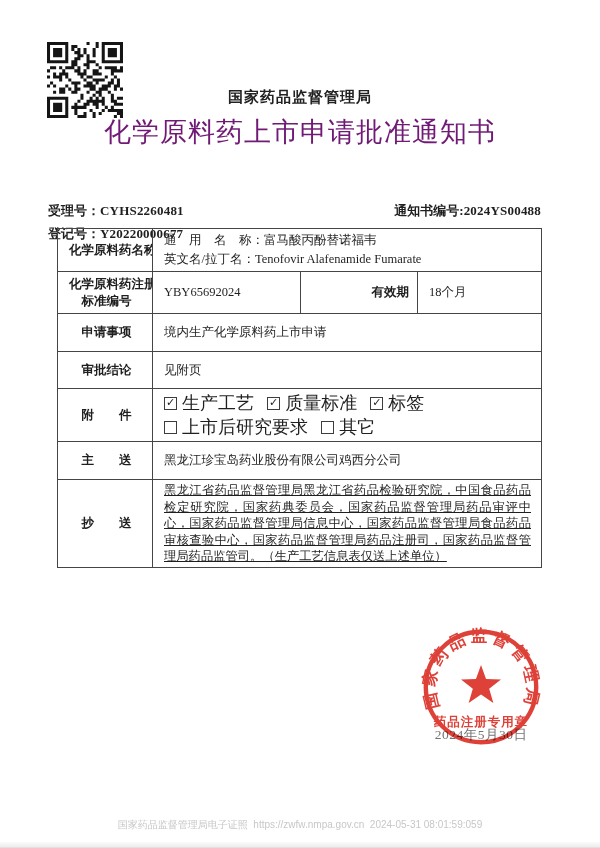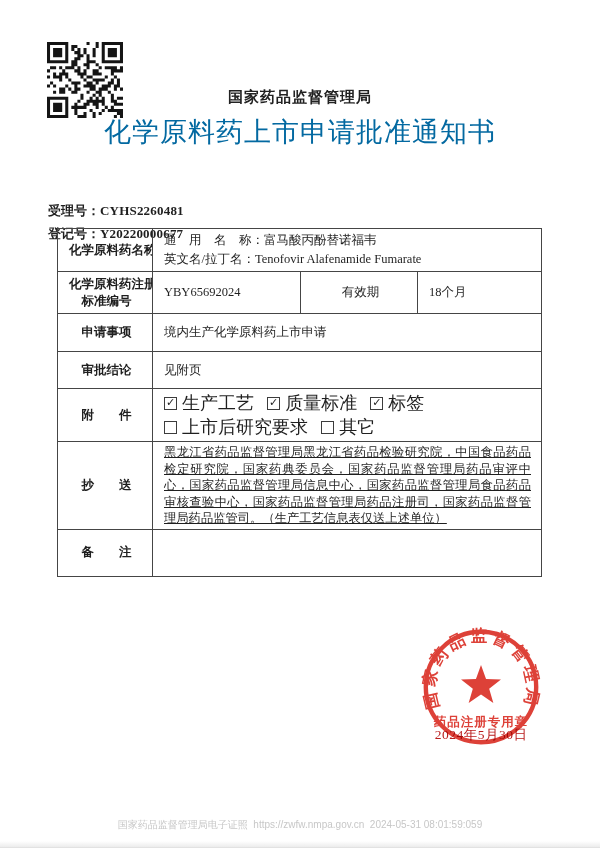--- a/index.html
+++ b/index.html
@@ -29,21 +29,21 @@
     letter-spacing: 1px;
     color: #222;
   }
   .doc-title {
     position: absolute;
     left: 0; right: 0; top: 114px;
     text-align: center;
     font-size: 27px;
     font-weight: 500;
     letter-spacing: 1px;
-    color: #0369a1;
+    color: #701a75;
   }
 
   
   .meta { position: absolute; font-size: 13px; white-space: nowrap; }
   .meta b { font-weight: 700; }
   .meta-reg   { left: 48px; top: 183px; margin-top: 42px; }
   .meta-acc   { left: 48px; top: 202px; }
   .meta-notice{ right: 59px; top: 202px; }
   .meta .val { font-weight: 700; letter-spacing: .2px; }
 
@@ -67,21 +67,21 @@
     text-align: center;
     font-size: 13px;
     padding: 2px 2px;
     line-height: 1.35;
     letter-spacing: 0;
     white-space: nowrap;
   }
   .two-line { line-height: 19px; }
   .seg-lbl { letter-spacing: 0; }
   .latin { font-family: "Liberation Serif", serif; }
-  .validity-lbl { font-weight: 400; text-align: center; font-size: 13.5px; }
+  .validity-lbl { font-weight: 700; text-align: right; font-size: 13.5px; }
   .cc-text {
     font-size: 12.3px;
     line-height: 16.5px;
     text-align: justify;
     display: block;
     padding-right: 2px;
     text-decoration: underline;
   }
   td.cc-cell { padding: 4px 8px 4px 11px; vertical-align: top; }
 
@@ -100,21 +100,21 @@
   }
   .cb .cb-label { font-size: 18px; }
 
   
   .seal-date {
     position: absolute;
     left: 417px; top: 726px;
     width: 128px;
     text-align: center;
     font-size: 13.5px;
-    color: #b91c1c;
+    color: #737373;
     letter-spacing: .5px;
     z-index: 1;
   }
   .seal {
     position: absolute;
     left: 421px; top: 627px;
     width: 120px; height: 120px;
     opacity: .88;
     mix-blend-mode: multiply;
     z-index: 2;
@@ -144,20 +144,21 @@
 
   <svg class="qr" viewBox="0 0 25 25" aria-hidden="true">
     <path id="qr-path" fill="#151515" fill-rule="evenodd" d="M13 0h1v1h-1zM16 0h1v1h-1zM8 1h1v1h-1zM9 1h1v1h-1zM16 1h1v1h-1zM8 2h1v1h-1zM10 2h1v1h-1zM12 2h1v1h-1zM15 2h1v1h-1zM9 3h1v1h-1zM10 3h1v1h-1zM12 3h1v1h-1zM15 3h1v1h-1zM10 4h1v1h-1zM11 4h1v1h-1zM13 4h1v1h-1zM15 4h1v1h-1zM9 5h1v1h-1zM10 5h1v1h-1zM13 5h1v1h-1zM8 6h1v1h-1zM9 6h1v1h-1zM13 6h1v1h-1zM14 6h1v1h-1zM15 6h1v1h-1zM8 7h1v1h-1zM9 7h1v1h-1zM12 7h1v1h-1zM13 7h1v1h-1zM16 7h1v1h-1zM1 8h1v1h-1zM2 8h1v1h-1zM4 8h1v1h-1zM6 8h1v1h-1zM7 8h1v1h-1zM8 8h1v1h-1zM10 8h1v1h-1zM13 8h1v1h-1zM17 8h1v1h-1zM19 8h1v1h-1zM20 8h1v1h-1zM21 8h1v1h-1zM22 8h1v1h-1zM24 8h1v1h-1zM0 9h1v1h-1zM5 9h1v1h-1zM9 9h1v1h-1zM10 9h1v1h-1zM12 9h1v1h-1zM15 9h1v1h-1zM16 9h1v1h-1zM21 9h1v1h-1zM22 9h1v1h-1zM23 9h1v1h-1zM24 9h1v1h-1zM2 10h1v1h-1zM4 10h1v1h-1zM5 10h1v1h-1zM6 10h1v1h-1zM10 10h1v1h-1zM11 10h1v1h-1zM12 10h1v1h-1zM15 10h1v1h-1zM16 10h1v1h-1zM17 10h1v1h-1zM21 10h1v1h-1zM0 11h1v1h-1zM2 11h1v1h-1zM3 11h1v1h-1zM4 11h1v1h-1zM6 11h1v1h-1zM11 11h1v1h-1zM13 11h1v1h-1zM14 11h1v1h-1zM19 11h1v1h-1zM22 11h1v1h-1zM4 12h1v1h-1zM7 12h1v1h-1zM12 12h1v1h-1zM15 12h1v1h-1zM16 12h1v1h-1zM17 12h1v1h-1zM18 12h1v1h-1zM21 12h1v1h-1zM23 12h1v1h-1zM1 13h1v1h-1zM8 13h1v1h-1zM9 13h1v1h-1zM10 13h1v1h-1zM13 13h1v1h-1zM14 13h1v1h-1zM16 13h1v1h-1zM20 13h1v1h-1zM21 13h1v1h-1zM23 13h1v1h-1zM0 14h1v1h-1zM2 14h1v1h-1zM6 14h1v1h-1zM9 14h1v1h-1zM12 14h1v1h-1zM13 14h1v1h-1zM14 14h1v1h-1zM15 14h1v1h-1zM18 14h1v1h-1zM19 14h1v1h-1zM20 14h1v1h-1zM22 14h1v1h-1zM23 14h1v1h-1zM4 15h1v1h-1zM5 15h1v1h-1zM7 15h1v1h-1zM9 15h1v1h-1zM10 15h1v1h-1zM14 15h1v1h-1zM15 15h1v1h-1zM17 15h1v1h-1zM18 15h1v1h-1zM19 15h1v1h-1zM22 15h1v1h-1zM24 15h1v1h-1zM2 16h1v1h-1zM4 16h1v1h-1zM5 16h1v1h-1zM8 16h1v1h-1zM9 16h1v1h-1zM13 16h1v1h-1zM16 16h1v1h-1zM17 16h1v1h-1zM20 16h1v1h-1zM11 17h1v1h-1zM15 17h1v1h-1zM17 17h1v1h-1zM21 17h1v1h-1zM11 18h1v1h-1zM14 18h1v1h-1zM16 18h1v1h-1zM18 18h1v1h-1zM21 18h1v1h-1zM23 18h1v1h-1zM24 18h1v1h-1zM10 19h1v1h-1zM13 19h1v1h-1zM14 19h1v1h-1zM15 19h1v1h-1zM16 19h1v1h-1zM17 19h1v1h-1zM18 19h1v1h-1zM21 19h1v1h-1zM22 19h1v1h-1zM9 20h1v1h-1zM12 20h1v1h-1zM13 20h1v1h-1zM15 20h1v1h-1zM16 20h1v1h-1zM18 20h1v1h-1zM22 20h1v1h-1zM23 20h1v1h-1zM24 20h1v1h-1zM8 21h1v1h-1zM9 21h1v1h-1zM10 21h1v1h-1zM11 21h1v1h-1zM12 21h1v1h-1zM16 21h1v1h-1zM19 21h1v1h-1zM21 21h1v1h-1zM9 22h1v1h-1zM14 22h1v1h-1zM18 22h1v1h-1zM20 22h1v1h-1zM21 22h1v1h-1zM22 22h1v1h-1zM23 22h1v1h-1zM24 22h1v1h-1zM9 23h1v1h-1zM12 23h1v1h-1zM15 23h1v1h-1zM17 23h1v1h-1zM23 23h1v1h-1zM24 23h1v1h-1zM10 24h1v1h-1zM11 24h1v1h-1zM12 24h1v1h-1zM15 24h1v1h-1zM22 24h1v1h-1zM24 24h1v1h-1zM0 0h7v7h-7z M1 1h5v5h-5z M2 2h3v3h-3zM18 0h7v7h-7z M19 1h5v5h-5z M20 2h3v3h-3zM0 18h7v7h-7z M1 19h5v5h-5z M2 20h3v3h-3z"></path>
   </svg>
 
   <div class="org-name">国家药品监督管理局</div>
   <div class="doc-title">化学原料药上市申请批准通知书</div>
 
   <div class="meta meta-reg"><b>登记号：</b><span class="val">Y20220000677</span></div>
   <div class="meta meta-acc"><b>受理号：</b><span class="val">CYHS2260481</span></div>
+  <div class="meta meta-notice"><b>通知书编号:</b><span class="val">2024YS00488</span></div>
 
   <div class="tbl-wrap">
     <table class="main">
       <colgroup>
           <col style="width:95px">
           <col style="width:148px">
           <col style="width:117px">
           <col>
         </colgroup>
 
@@ -209,32 +210,32 @@
                 <span class="box"></span>
                 <span class="cb-label">上市后研究要求</span>
               </span>
           <span class="cb">
                 <span class="box"></span>
                 <span class="cb-label">其它</span>
               </span>
         </td>
       </tr>
 
+      <tr style="height:38px">
+        <td class="lbl">主　　送</td>
+        <td colspan="3">黑龙江珍宝岛药业股份有限公司鸡西分公司</td>
+      </tr>
 
       <tr style="height:70px">
         <td class="lbl">抄　　送</td>
         <td colspan="3" class="cc-cell">
               <span class="cc-text">黑龙江省药品监督管理局黑龙江省药品检验研究院，中国食品药品检定研究院，国家药典委员会，国家药品监督管理局药品审评中心，国家药品监督管理局信息中心，国家药品监督管理局食品药品审核查验中心，国家药品监督管理局药品注册司，国家药品监督管理局药品监管司。（生产工艺信息表仅送上述单位）</span>
             </td>
       </tr>
 
-      <tr style="height:47px">
-        <td class="lbl">备　　注</td>
-        <td colspan="3"></td>
-      </tr>
     </tbody>
       </table>
   </div>
 
   <div class="seal-date">2024年5月30日</div>
 
   <svg class="seal" viewBox="0 0 120 120" xmlns="http://www.w3.org/2000/svg" xmlns:xlink="http://www.w3.org/1999/xlink" aria-hidden="true">
     <defs>
       <path id="sealArc" d="M 20.2 83 A 46 46 0 1 1 99.8 83" fill="none"></path>
     </defs>

